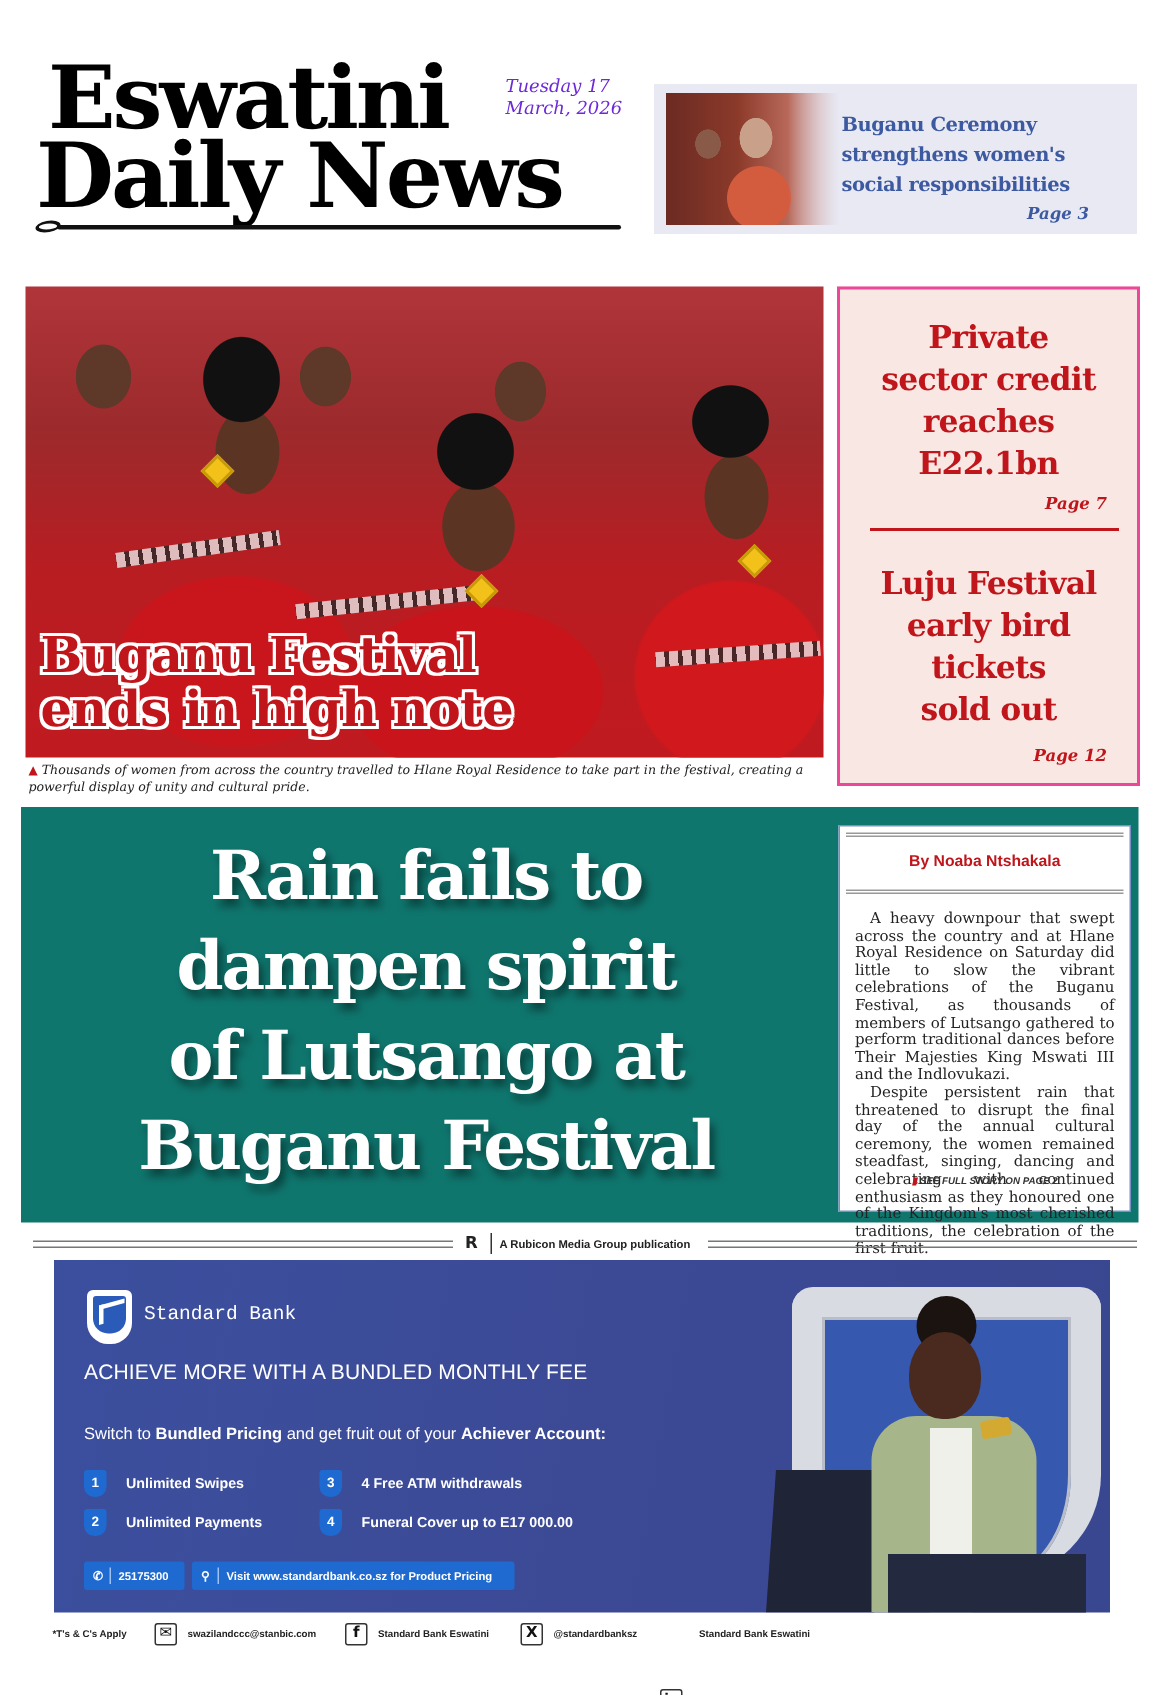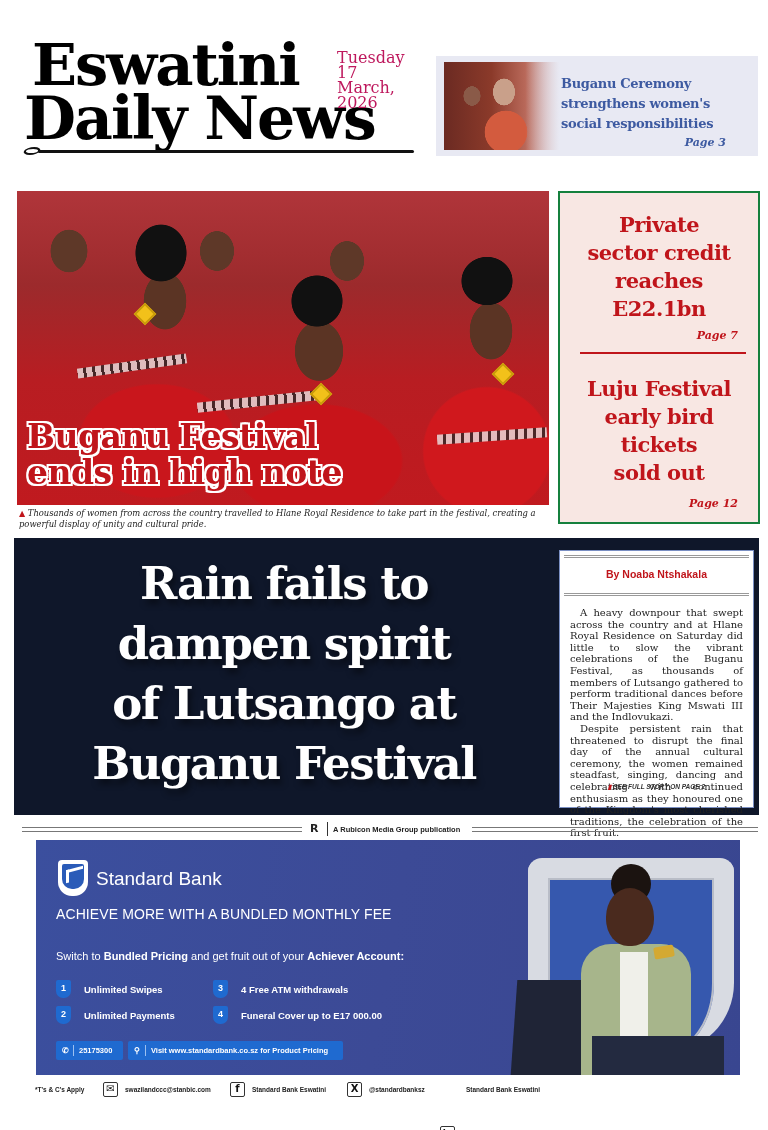--- a/index.html
+++ b/index.html
@@ -7,21 +7,21 @@
     body { position: relative; font-family: "DejaVu Serif", serif; color: #111; }
 
     
     .masthead { position: absolute; left: 22px; top: 36px; width: 395px; height: 122px; }
     .mast-line1, .mast-line2 {
       position: absolute; font-family: "DejaVu Serif", serif; font-weight: 900;
       color: #000; letter-spacing: -2px; line-height: 1;
     }
     .mast-line1 { left: 10px; top: 0px; font-size: 58px; transform: scaleX(1.02); transform-origin: left; }
     .mast-line2 { left: 2px; top: 52px; font-size: 60px; transform: scaleX(1.0); transform-origin: left; }
-    .mast-date { position: absolute; left: 315px; top: 14px; font-family: "DejaVu Serif", serif; font-size: 16px; line-height: 15px; color: #be185d; }
+    .mast-date { position: absolute; left: 315px; top: 14px; font-family: "DejaVu Serif", serif; font-style: italic; font-size: 12px; line-height: 15px; color: #6d28d9; }
     .mast-spear { position: absolute; left: 2px; top: 112px; width: 390px; height: 6px; }
     .mast-spear .shaft { position: absolute; left: 14px; top: 2px; right: 0; height: 3px; background: #111; border-radius: 2px; }
     .mast-spear .tip { position: absolute; left: 0; top: -1px; width: 16px; height: 8px; border: 2px solid #111; transform: skewX(-30deg); border-radius: 50%; background: #fff; }
 
     
     .teaser { position: absolute; left: 436px; top: 56px; width: 322px; height: 100px; background: #e8e9f3; }
     .teaser-photo { position: absolute; left: 8px; top: 6px; width: 136px; height: 88px;
       background:
         radial-gradient(ellipse 18px 22px at 60px 30px, #c9a08a 0 60%, transparent 62%),
         radial-gradient(ellipse 30px 30px at 62px 70px, #d35b3e 0 70%, transparent 72%),
@@ -50,31 +50,31 @@
         linear-gradient(180deg, #b0353a 0%, #9c2a2c 30%, #b81d22 60%, #c01a1f 100%);
     }
     .lead-photo .band { position: absolute; height: 10px; background: repeating-linear-gradient(90deg, #e9e4e4 0 6px, #2a2a2a 6px 9px); opacity: 0.8; }
     .lead-photo .necklace { position: absolute; width: 16px; height: 16px; background: #f2c11a; transform: rotate(45deg); border: 2px solid #c89a0a; }
     .lead-headline { position: absolute; left: 10px; top: 228px; font-family: "DejaVu Serif", serif; font-weight: 900; font-size: 33px; line-height: 36px; color: #c0151b; letter-spacing: -0.5px;
       text-shadow: -2px -2px 0 #fff, 2px -2px 0 #fff, -2px 2px 0 #fff, 2px 2px 0 #fff, 0 2px 0 #fff, 0 -2px 0 #fff, 2px 0 0 #fff, -2px 0 0 #fff; }
     .lead-caption { position: absolute; left: 19px; top: 508px; width: 530px; font-family: "DejaVu Serif", serif; font-style: italic; font-size: 8.4px; line-height: 10px; color: #222; }
     .lead-caption .tri { color: #c0151b; font-style: normal; font-size: 8px; }
 
     
-    .redbox { position: absolute; left: 558px; top: 191px; width: 202px; height: 333px; background: #f8e7e3; border: 2px solid #15803d; }
+    .redbox { position: absolute; left: 558px; top: 191px; width: 202px; height: 333px; background: #f8e7e3; border: 2px solid #ec4899; }
     .red-story { position: absolute; left: 0; width: 100%; text-align: center; font-family: "DejaVu Serif", serif; font-weight: 900; color: #c0151b; letter-spacing: -0.5px; }
     .red-story.one { top: 18px; font-size: 21px; line-height: 28px; }
     .red-story.two { top: 182px; font-size: 21px; line-height: 28px; }
     .red-page { position: absolute; right: 20px; font-family: "DejaVu Serif", serif; font-weight: 900; font-style: italic; font-size: 11px; color: #c0151b; }
     .red-page.one { top: 136px; }
     .red-page.two { top: 304px; }
     .red-divider { position: absolute; left: 20px; right: 12px; top: 159px; height: 2px; background: #c0151b; }
 
     
-    .bluebox { position: absolute; left: 14px; top: 538px; width: 745px; height: 277px; background: #0f172a; }
+    .bluebox { position: absolute; left: 14px; top: 538px; width: 745px; height: 277px; background: #0f766e; }
     .main-headline { position: absolute; left: 0; top: 16px; width: 540px; text-align: center; font-family: "DejaVu Serif", serif; font-weight: 900; font-size: 45px; line-height: 60px; color: #fff; letter-spacing: -1.5px; text-shadow: 3px 5px 6px rgba(0,0,0,0.45); }
     .storybox { position: absolute; left: 545px; top: 12px; width: 195px; height: 258px; background: #fff; border: 1px solid #7a8fc3; padding: 0 10px; }
     .story-rule { position: absolute; left: 4px; right: 4px; height: 3px; border-top: 1px solid #999; border-bottom: 1px solid #999; }
     .story-rule.top { top: 4px; }
     .story-rule.mid { top: 42px; }
     .byline { position: absolute; left: 0; right: 0; top: 17px; text-align: center; font-family: "Liberation Sans", sans-serif; font-weight: bold; font-size: 10.5px; color: #c0151b; }
     .story-body { position: absolute; left: 10px; right: 10px; top: 56px; font-family: "DejaVu Serif", serif; font-size: 10px; line-height: 11.6px; color: #222; text-align: justify; }
     .story-body p { text-indent: 10px; }
     .story-more { position: absolute; left: 0; right: 0; top: 232px; text-align: center; font-family: Liberation Sans, sans-serif; font-style: italic; font-weight: bold; font-size: 6.5px; color: #333; }
     .story-more .mark { color: #c0151b; }
@@ -86,21 +86,21 @@
     .pubrule .lines.right { left: 450px; right: 0; }
     .pub-logo { position: absolute; left: 288px; top: -1px; width: 12px; height: 12px; font-family: "DejaVu Sans", sans-serif; font-weight: bold; font-size: 11px; line-height: 12px; color: #222; }
     .pub-sep { position: absolute; left: 305px; top: -2px; width: 1px; height: 14px; background: #333; }
     .pub-text { position: absolute; left: 311px; top: 0; font-family: "Liberation Sans", sans-serif; font-weight: bold; font-size: 7.5px; line-height: 11px; color: #222; }
 
     
     .ad { position: absolute; left: 36px; top: 840px; width: 704px; height: 235px; background: linear-gradient(100deg, #3b4f9e 0%, #3c4a96 50%, #394690 100%); overflow: hidden; }
     .sb-logo { position: absolute; left: 22px; top: 20px; width: 30px; height: 36px; background: #fff; border-radius: 4px 4px 14px 14px; }
     .sb-logo::before { content: ""; position: absolute; left: 4px; top: 4px; right: 4px; bottom: 7px; background: #2a5bb8; border-radius: 2px 2px 10px 10px; }
     .sb-logo::after { content: ""; position: absolute; left: 8px; top: 8px; width: 14px; height: 10px; border-top: 3px solid #fff; border-left: 3px solid #fff; transform: skewY(-15deg); }
-    .sb-name { position: absolute; left: 60px; top: 28px; font-family: Liberation Sans, sans-serif; font-size: 19px; color: #fff; text-align: center; }
+    .sb-name { position: absolute; left: 60px; top: 28px; font-family: Liberation Mono, monospace; font-size: 13px; color: #fff; text-align: center; }
     .ad-heading { position: absolute; left: 20px; top: 66px; font-family: "Liberation Sans", sans-serif; font-weight: normal; font-size: 14px; color: #fff; letter-spacing: 0.1px; }
     .ad-sub { position: absolute; left: 20px; top: 110px; font-family: "Liberation Sans", sans-serif; font-size: 11px; color: #fff; }
     .ad-sub b { font-weight: bold; }
     .feature { position: absolute; font-family: "Liberation Sans", sans-serif; font-weight: bold; font-size: 9.5px; color: #fff; }
     .feature .num { position: absolute; left: 0; top: -4px; width: 15px; height: 18px; background: #1f6ad0; border-radius: 2px 2px 7px 7px; text-align: center; font-size: 9px; line-height: 17px; }
     .feature .lbl { position: absolute; left: 28px; top: 0; white-space: nowrap; }
     .contact-pill { position: absolute; top: 201px; height: 19px; background: #1f6ad0; border-radius: 2px; font-family: "Liberation Sans", sans-serif; font-weight: bold; font-size: 7.5px; color: #fff; line-height: 19px; white-space: nowrap; }
     .contact-pill .ico { position: absolute; left: 6px; top: 0; font-size: 8px; }
     .contact-pill .bar { position: absolute; left: 17px; top: 4px; width: 1px; height: 11px; background: #9cc0f0; }
     .contact-pill .txt { position: absolute; left: 23px; top: 0; }

